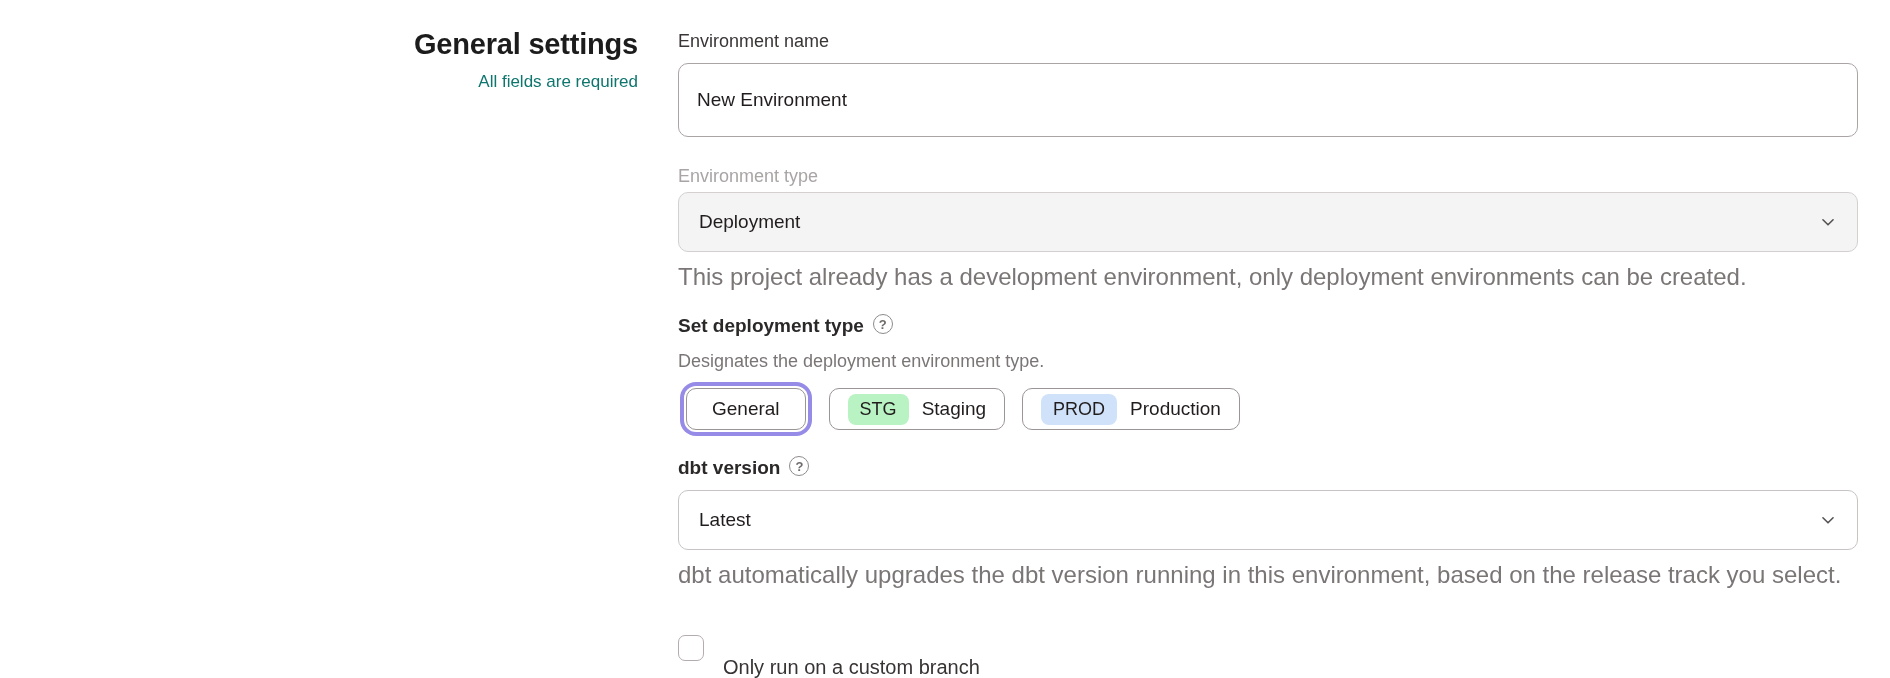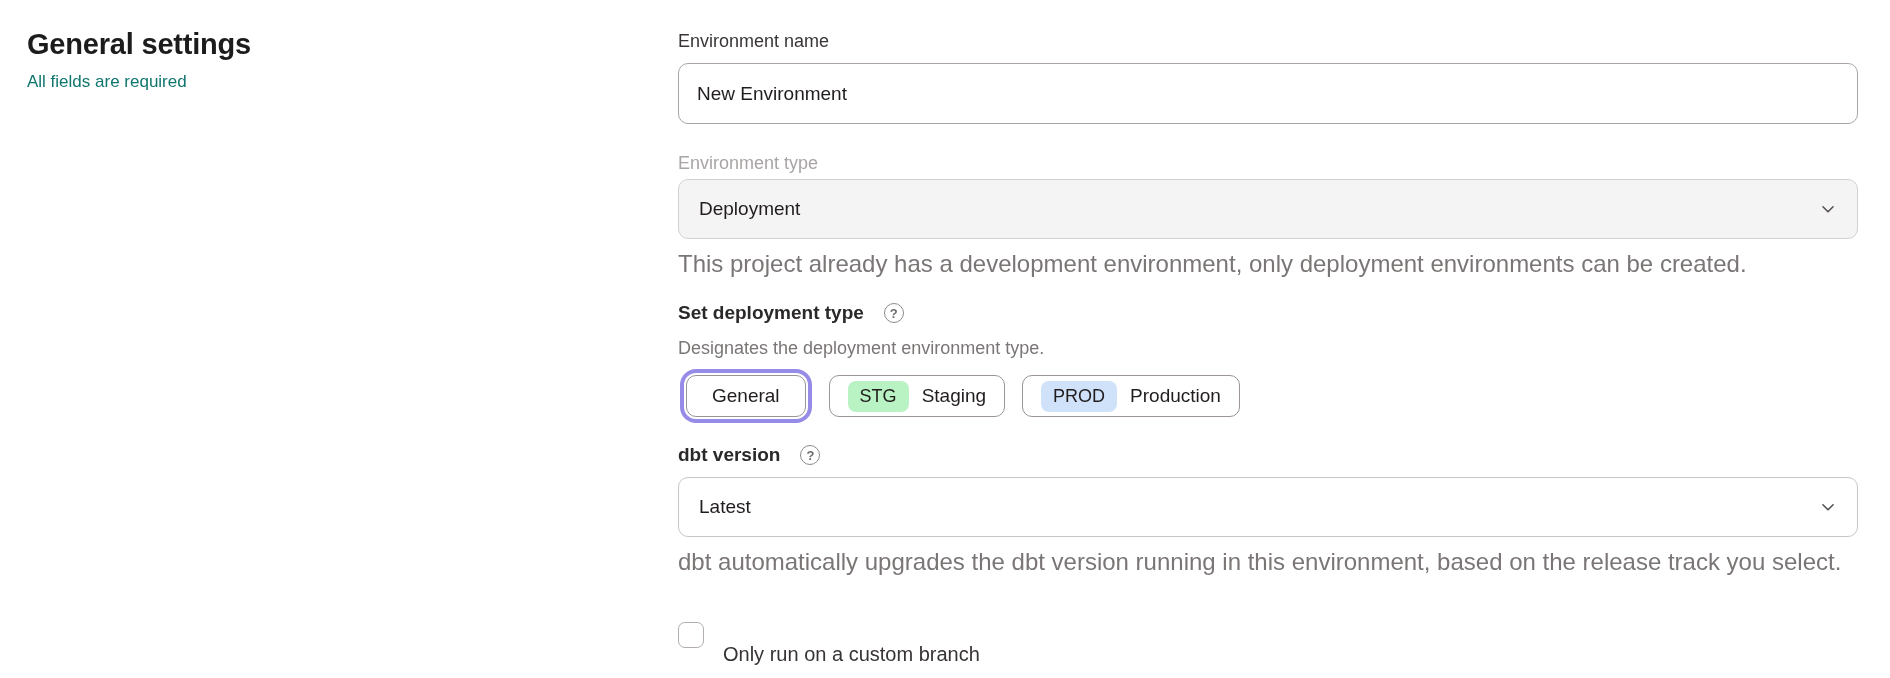--- a/index.html
+++ b/index.html
@@ -5,57 +5,57 @@
   * { box-sizing: border-box; }
   html, body { margin: 0; padding: 0; background: #ffffff; }
   body {
     width: 1890px; height: 678px; overflow: hidden;
     font-family: "Liberation Sans", sans-serif;
     color: #1f1f1f;
   }
   .layout { display: flex; width: 100%; }
 
   
-  .intro { width: 678px; flex: 0 0 678px; padding: 28px 40px 0 27px; }
+  .intro { width: 678px; flex: 0 0 678px; padding: 28px 40px 0 27px; text-align: right; }
   .intro h1 {
     margin: 0; font-size: 29px; font-weight: 700; color: #1c1c1c;
     letter-spacing: -0.2px;
   }
   .intro .sub { margin-top: 11px; font-size: 17px; color: #0f766e; }
 
   
   .form-col { width: 1180px; flex: 0 0 1180px; padding-top: 30px; }
 
   .field-label {
     font-size: 18px; font-weight: 500; color: #3a3636; line-height: 22px;
   }
   .field-label.disabled { color: #a9a5a5; }
 
   .text-input {
-    margin-top: 11px; width: 100%; height: 61px;
+    margin-top: 11px; width: 100%; height: 74px;
     border: 1px solid #aba4a4; border-radius: 10px;
     padding: 0 18px; font-size: 19px; color: #211d1d;
     font-family: "Liberation Sans", sans-serif;
     background: #ffffff; outline: none;
   }
 
   .select {
     margin-top: 5px; width: 100%; height: 60px;
     border: 1px solid #c9c4c4; border-radius: 10px;
     display: flex; align-items: center; justify-content: space-between;
     padding: 0 20px; font-size: 19px; color: #211d1d;
     background: #ffffff; cursor: pointer; gap: 20px;
   }
   .select.disabled { background: #f5f4f4; border-color: #d4d0d0; cursor: default; }
   .select .chev { display: flex; align-items: center; }
 
   .helper { margin-top: 13px; font-size: 24px; color: #7b7676; line-height: 24px; }
 
   .section-head {
-    margin-top: 25px; display: flex; align-items: center; gap: 20px;
+    margin-top: 25px; display: flex; align-items: flex-start; gap: 9px;
   }
   .section-title { font-size: 19px; font-weight: 700; color: #2b2828; line-height: 24px; }
   .help-bubble {
     width: 20px; height: 20px; border-radius: 50%;
     border: 1.4px solid #8f8b8b; color: #6f6b6b;
     font-size: 13px; font-weight: 600; line-height: 17px;
     display: inline-flex; align-items: center; justify-content: center;
     cursor: pointer; user-select: none;
   }
   .section-sub { margin-top: 11px; font-size: 18px; color: #7b7676; line-height: 24px; }

